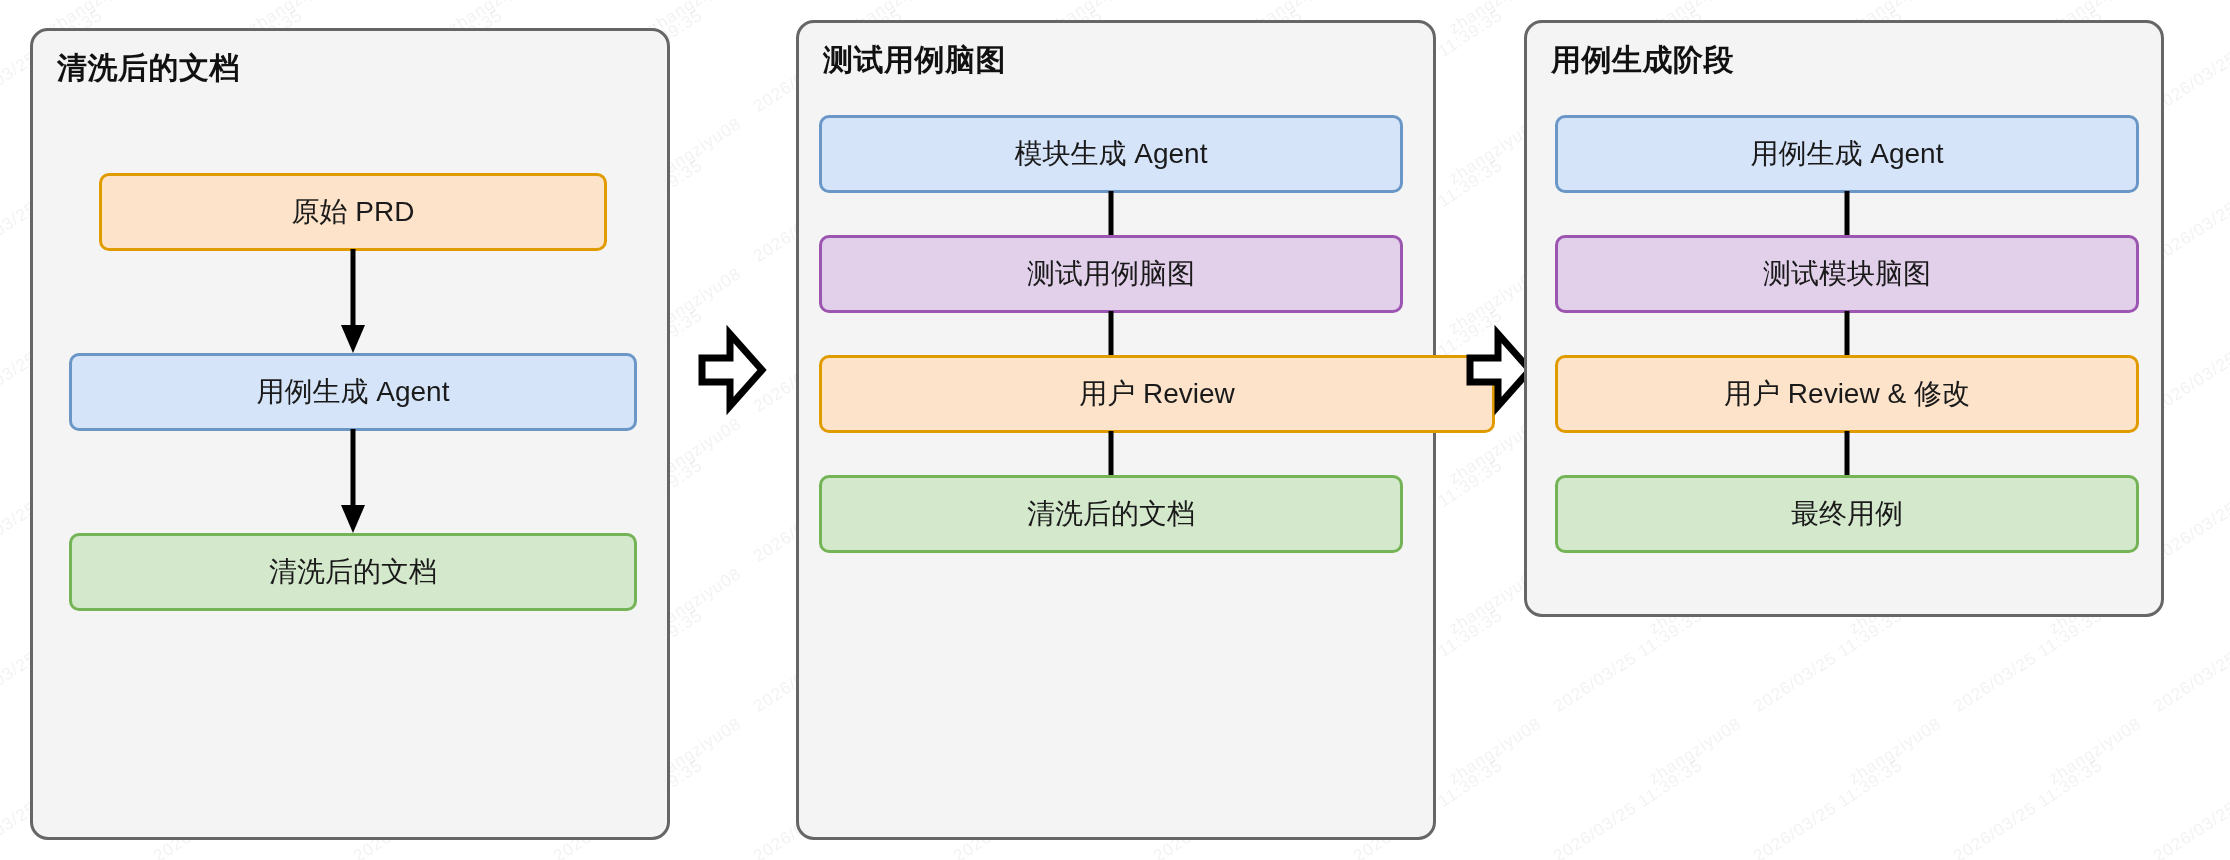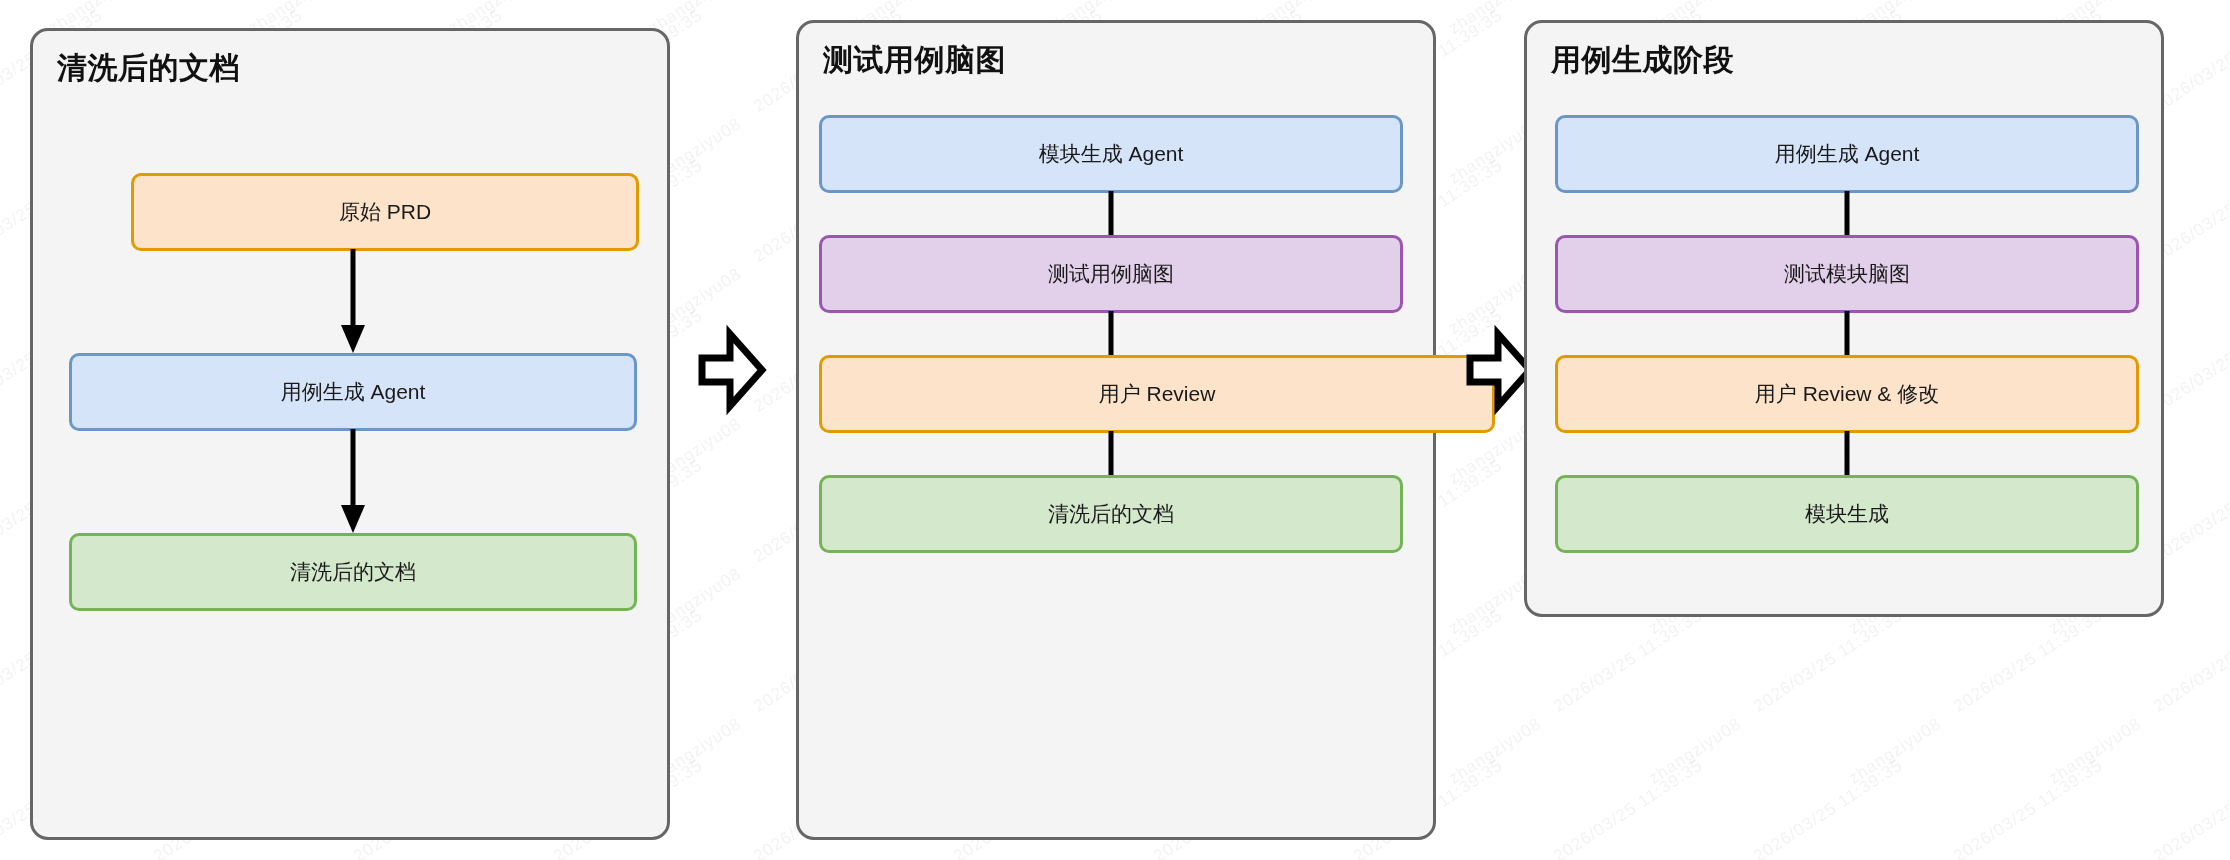--- a/index.html
+++ b/index.html
@@ -61,21 +61,21 @@
 
   .node {
     position: absolute;
     box-sizing: border-box;
     border-radius: 10px;
     border-width: 3px;
     border-style: solid;
     display: flex;
     align-items: center;
     justify-content: center;
-    font-size: 21px;
+    font-size: 28px;
     color: #1a1a1a;
     text-align: center;
     line-height: 1.2;
   }
   .node.orange { background: #fce3ca; border-color: #e09b00; }
   .node.blue   { background: #d6e4f9; border-color: #6a97c6; }
   .node.green  { background: #d4e8cc; border-color: #74b356; }
   .node.purple { background: #e2cfea; border-color: #9c55b0; }
 
   .conn {
@@ -230,21 +230,21 @@
     <div class="wm-cell" style="left: 1750px; top: 850px;">2026/03/25 11:39:35</div>
     <div class="wm-cell" style="left: 1950px; top: 850px;">2026/03/25 11:39:35</div>
     <div class="wm-cell" style="left: 2150px; top: 850px;">2026/03/25 11:39:35</div>
   </div>
 
 <div id="diagram">
 
   <div class="panel" style="left:30px; top:28px; width:640px; height:812px;">
     <div class="panel-title">清洗后的文档</div>
 
-    <div class="node orange" style="left:66px; top:142px; width:508px; height:78px;margin-left:32px;">原始 PRD</div>
+    <div class="node orange" style="left:66px; top:142px; width:508px; height:78px;">原始 PRD</div>
 
     <svg class="conn" style="left:305px; top:218px; width:30px; height:106px;" viewBox="0 0 30 106">
       <line x1="15" y1="0" x2="15" y2="88" stroke="#000000" stroke-width="5"></line>
       <polygon points="15,104 3,76 27,76" fill="#000000"></polygon>
     </svg>
 
     <div class="node blue" style="left:36px; top:322px; width:568px; height:78px;">用例生成 Agent</div>
 
     <svg class="conn" style="left:305px; top:398px; width:30px; height:106px;" viewBox="0 0 30 106">
       <line x1="15" y1="0" x2="15" y2="88" stroke="#000000" stroke-width="5"></line>
@@ -306,16 +306,16 @@
       <polygon points="15,96 3,68 27,68" fill="#000000"></polygon>
     </svg>
 
     <div class="node orange" style="left:28px; top:332px; width:584px; height:78px;">用户 Review &amp; 修改</div>
 
     <svg class="conn" style="left:305px; top:408px; width:30px; height:98px;" viewBox="0 0 30 98">
       <line x1="15" y1="0" x2="15" y2="80" stroke="#000000" stroke-width="5"></line>
       <polygon points="15,96 3,68 27,68" fill="#000000"></polygon>
     </svg>
 
-    <div class="node green" style="left:28px; top:452px; width:584px; height:78px;">模块生成</div>
+    <div class="node green" style="left:28px; top:452px; width:584px; height:78px;">最终用例</div>
   </div>
 
 </div>
 
 </body></html>

